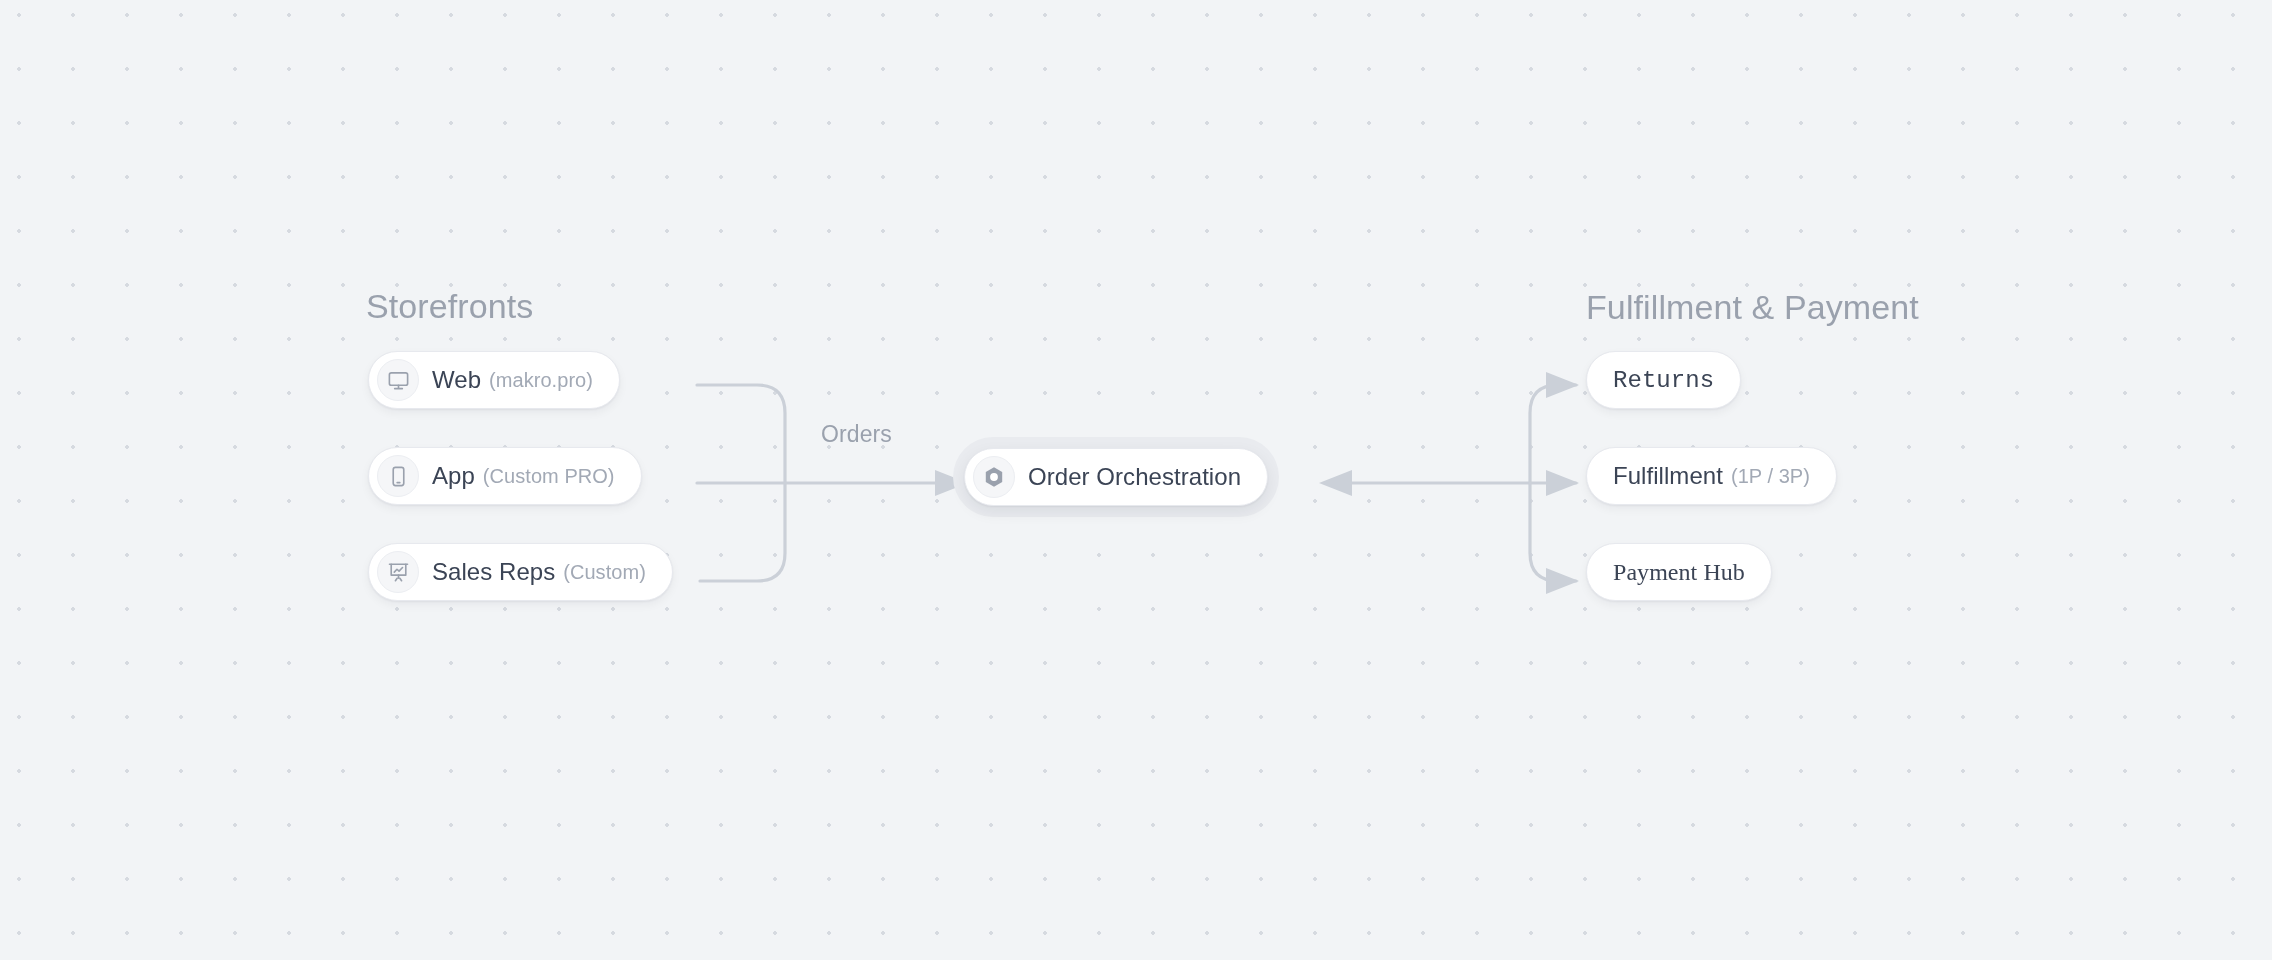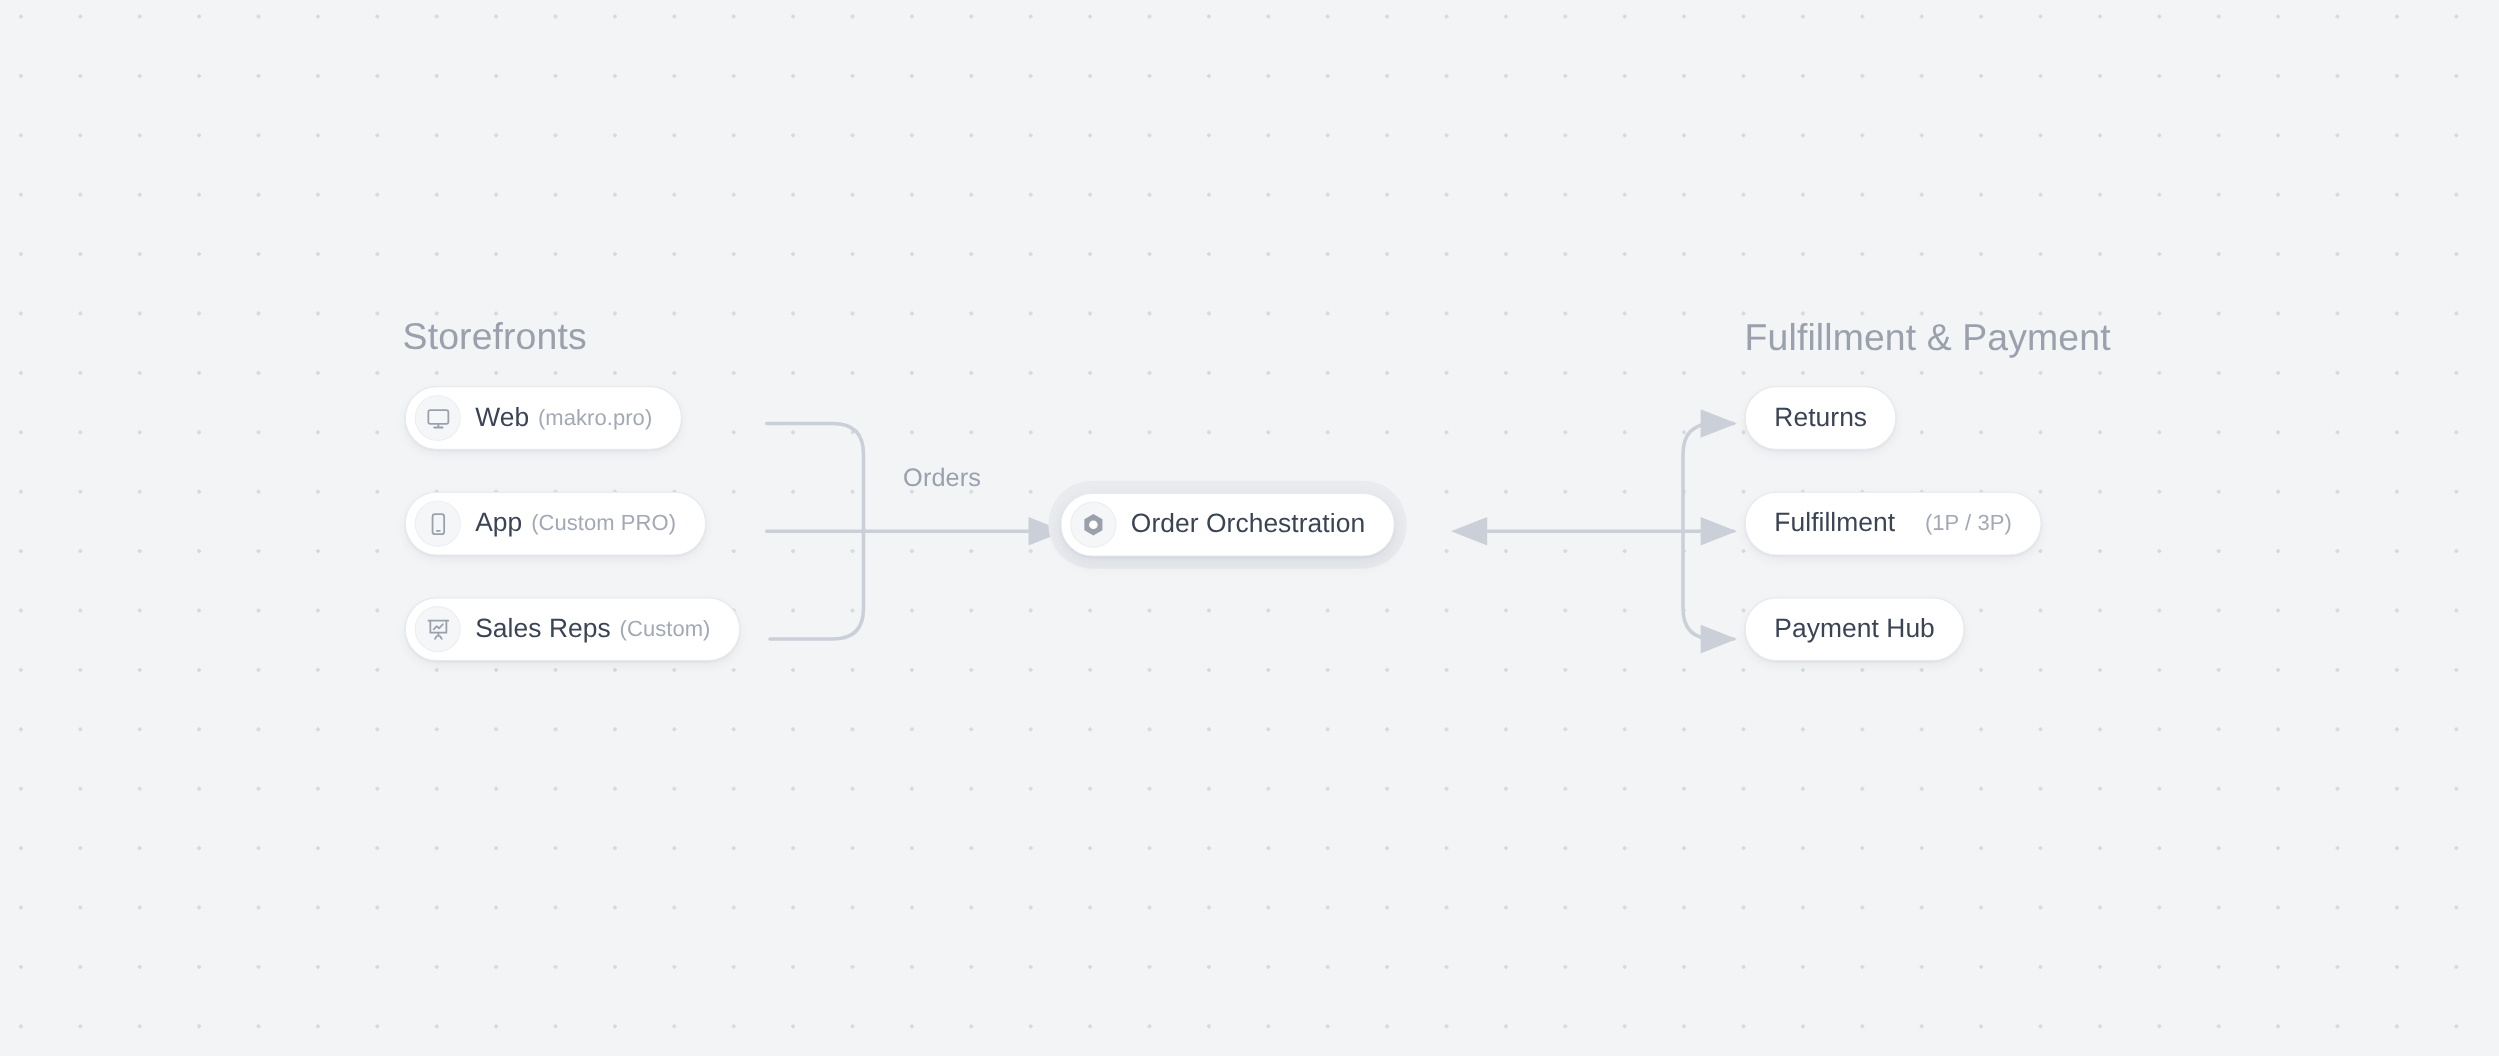--- a/index.html
+++ b/index.html
@@ -108,23 +108,23 @@
     margin-left: 8px;
     letter-spacing: 0.05px;
   }
 
   
   #node-web        { left: 368px; top: 351px; }
   #node-app        { left: 368px; top: 447px; }
   #node-salesreps  { left: 368px; top: 543px; }
 
   
-  #node-returns     { left: 1586px; top: 351px; }
-  #node-fulfillment { left: 1586px; top: 447px; gap: 19px; }
-  #node-paymenthub  { left: 1586px; top: 543px; }
+  #node-returns     { left: 1586px; top: 351px; font-family: Liberation Mono, monospace; }
+  #node-fulfillment { left: 1586px; top: 447px; }
+  #node-paymenthub  { left: 1586px; top: 543px; font-family: Liberation Serif, serif; }
 
   
   #node-hub-wrap {
     position: absolute;
     left: 953px;
     top: 437px;
     padding: 11px;
     border-radius: 999px;
     background: #e9ebef;
   }

